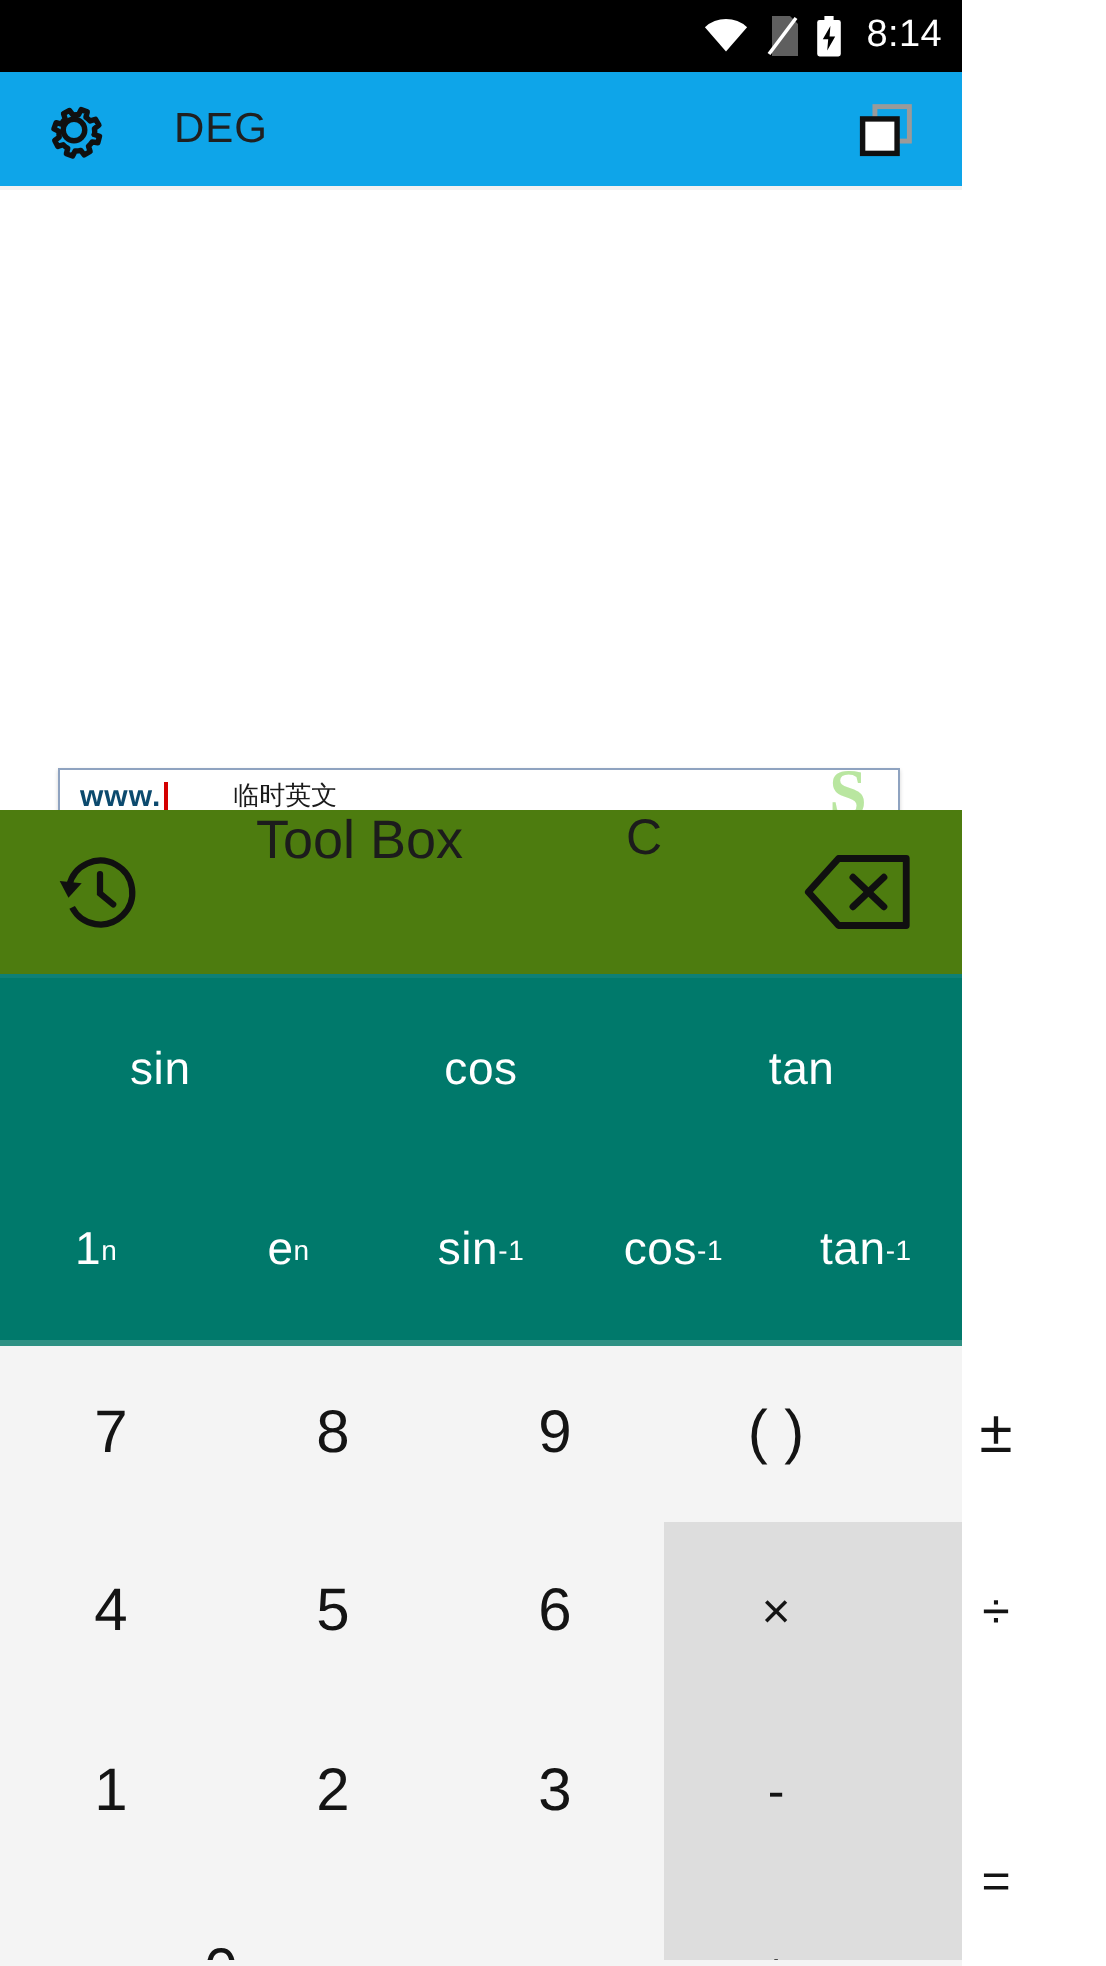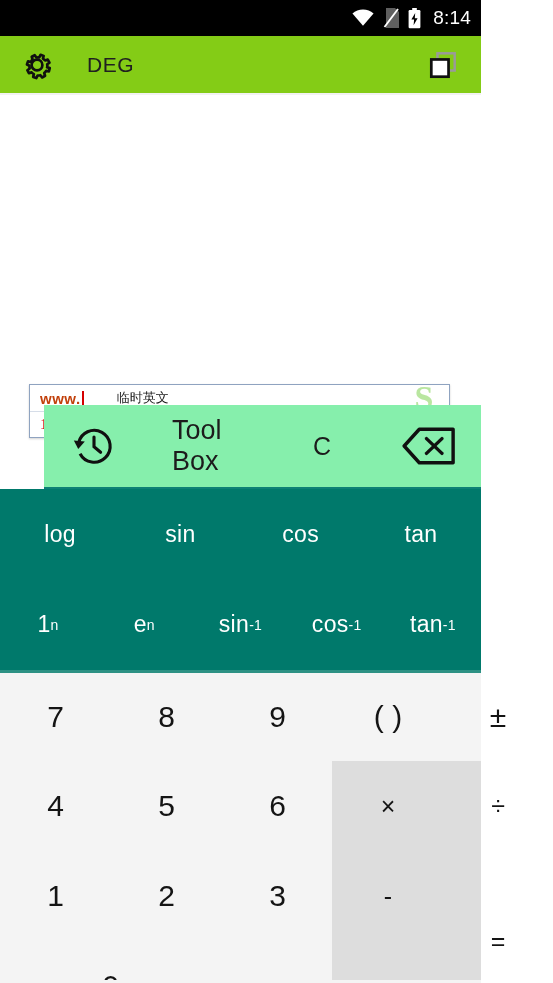--- a/index.html
+++ b/index.html
@@ -16,21 +16,21 @@
   .statusbar {
     height:36px; background:#000000; flex:0 0 36px;
     display:flex; align-items:center; justify-content:flex-end;
     padding-right:10px; gap:9px;
   }
   .statusbar .si { display:flex; align-items:center; }
   .clocktext { color:#ffffff; font-size:19px; letter-spacing:.2px; margin-left:3px; }
 
   
   .appbar {
-    flex:0 0 57px; background:#84cc16; display:flex; align-items:center;
+    flex:0 0 57px; background:#0ea5e9; display:flex; align-items:center;
     padding:0 18px; position:relative;
   }
   .appbar .gear { width:38px; height:38px; display:flex; align-items:center; justify-content:center; }
   .deg-label { font-size:21px; color:#202020; margin-left:31px; letter-spacing:.5px; }
   .appbar .spacer { flex:1; }
   .appbar .windows { width:40px; height:40px; display:flex; align-items:center; justify-content:center; }
   .hairline { flex:0 0 2px; background:#f2f2f2; width:100%; }
 
   
   .display { flex:1 1 auto; background:#ffffff; position:relative; }
@@ -40,21 +40,21 @@
     position:absolute; left:29px; top:289px; width:421px; height:54px;
     background:#ffffff; border:1px solid #8fa3c0; box-shadow:0 1px 2px rgba(0,0,0,.18);
     overflow:hidden;
   }
   .ime-comp {
     height:27px; display:flex; align-items:center; padding-left:10px;
     border-bottom:1px solid #d6dde8; position:relative;
   }
   .ime-comp .pinyin {
     font-family:"Liberation Sans", sans-serif; font-weight:bold;
-    font-size:15px; color:#c2410c; letter-spacing:.5px;
+    font-size:15px; color:#0c4a6e; letter-spacing:.5px;
   }
   .ime-caret { width:2px; height:15px; background:#d40000; margin-left:1px; }
   .ime-mode { font-size:13px; color:#1a1a1a; margin-left:33px;text-align:center; }
   .ime-cands {
     height:25px; display:flex; align-items:center; padding-left:10px; gap:12px;
     font-family:"Liberation Serif", serif; font-size:15px; position:relative;
   }
   .cand { white-space:nowrap; }
   .cand.sel { color:#d90000; }
   .cand.norm { color:#333333; }
@@ -65,22 +65,22 @@
   .tri-l { width:0;height:0;border-top:6px solid transparent;border-bottom:6px solid transparent;border-right:8px solid #bfc6cf; }
   .tri-r { width:0;height:0;border-top:6px solid transparent;border-bottom:6px solid transparent;border-left:8px solid #222222; }
   .sogou-logo {
     position:absolute; right:7px; top:-4px; width:36px; height:36px;
     font-family:"Liberation Serif", serif; font-weight:bold; font-size:34px;
     color:#b9e6a0; line-height:34px; text-align:center; pointer-events:none;
   }
 
   
   .toolrow {
-    flex:0 0 84px; background:#86efac; display:flex; align-items:center;
-    position:relative; border-bottom:2px solid #0e8075;margin-left:44px;
+    flex:0 0 84px; background:#4d7c0f; display:flex; 
+    position:relative; border-bottom:2px solid #0e8075;
   }
   .tr-hist { width:100px; display:flex; align-items:center; justify-content:center; }
   .tr-title { flex:1; text-align:left; font-size:27px; color:#1c1c1c; padding-left:28px;}
   .tr-c { width:110px; text-align:center; font-size:25px; color:#1c1c1c; }
   .tr-back { width:104px; display:flex; align-items:center; justify-content:center; }
 
   
   .scipad { flex:0 0 181px; background:#00796b; display:flex; flex-direction:column; }
   .sci-row { flex:1; display:flex; }
   .sci-key {
@@ -187,23 +187,20 @@
         <path fill="none" stroke="#101010" stroke-width="1.9" stroke-linejoin="round" d="M9.6 1.2H28.4v18.6H9.6L1.2 10.5z"></path>
         <line x1="13.6" y1="6.4" x2="22.2" y2="14.6" stroke="#101010" stroke-width="1.9" stroke-linecap="round"></line>
         <line x1="22.2" y1="6.4" x2="13.6" y2="14.6" stroke="#101010" stroke-width="1.9" stroke-linecap="round"></line>
       </svg>
     </span>
   </div>
 
   <div class="scipad">
     <div class="sci-row">
       <span class="sci-key">
-          <span>log</span>
-        </span>
-      <span class="sci-key">
           <span>sin</span>
         </span>
       <span class="sci-key">
           <span>cos</span>
         </span>
       <span class="sci-key">
           <span>tan</span>
         </span>
     </div>
     <div class="sci-row">

